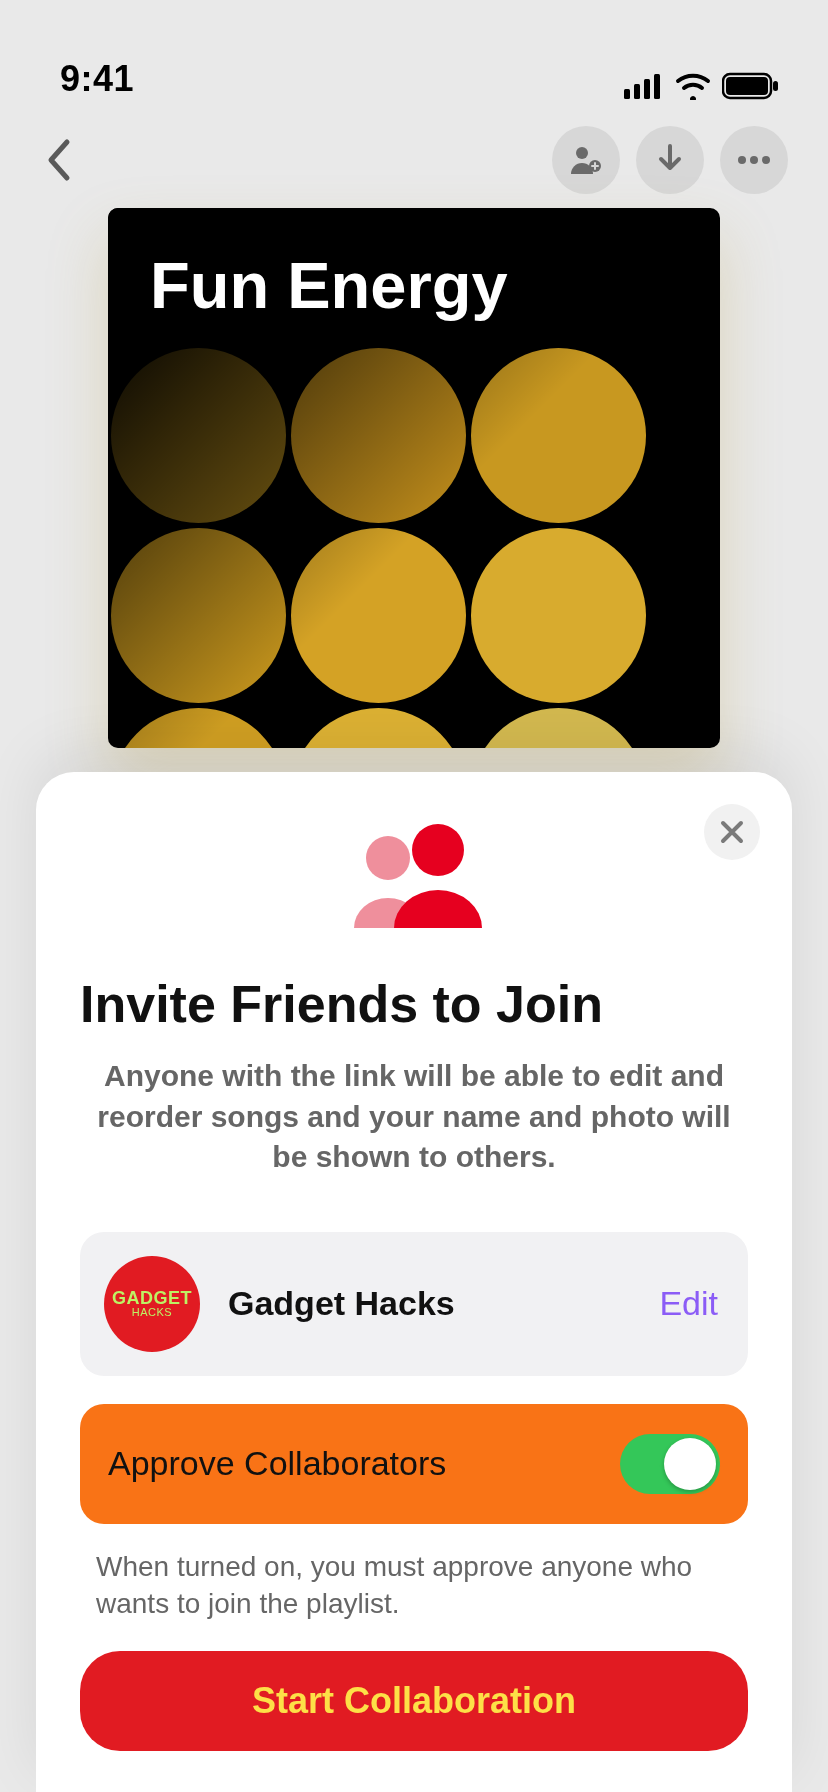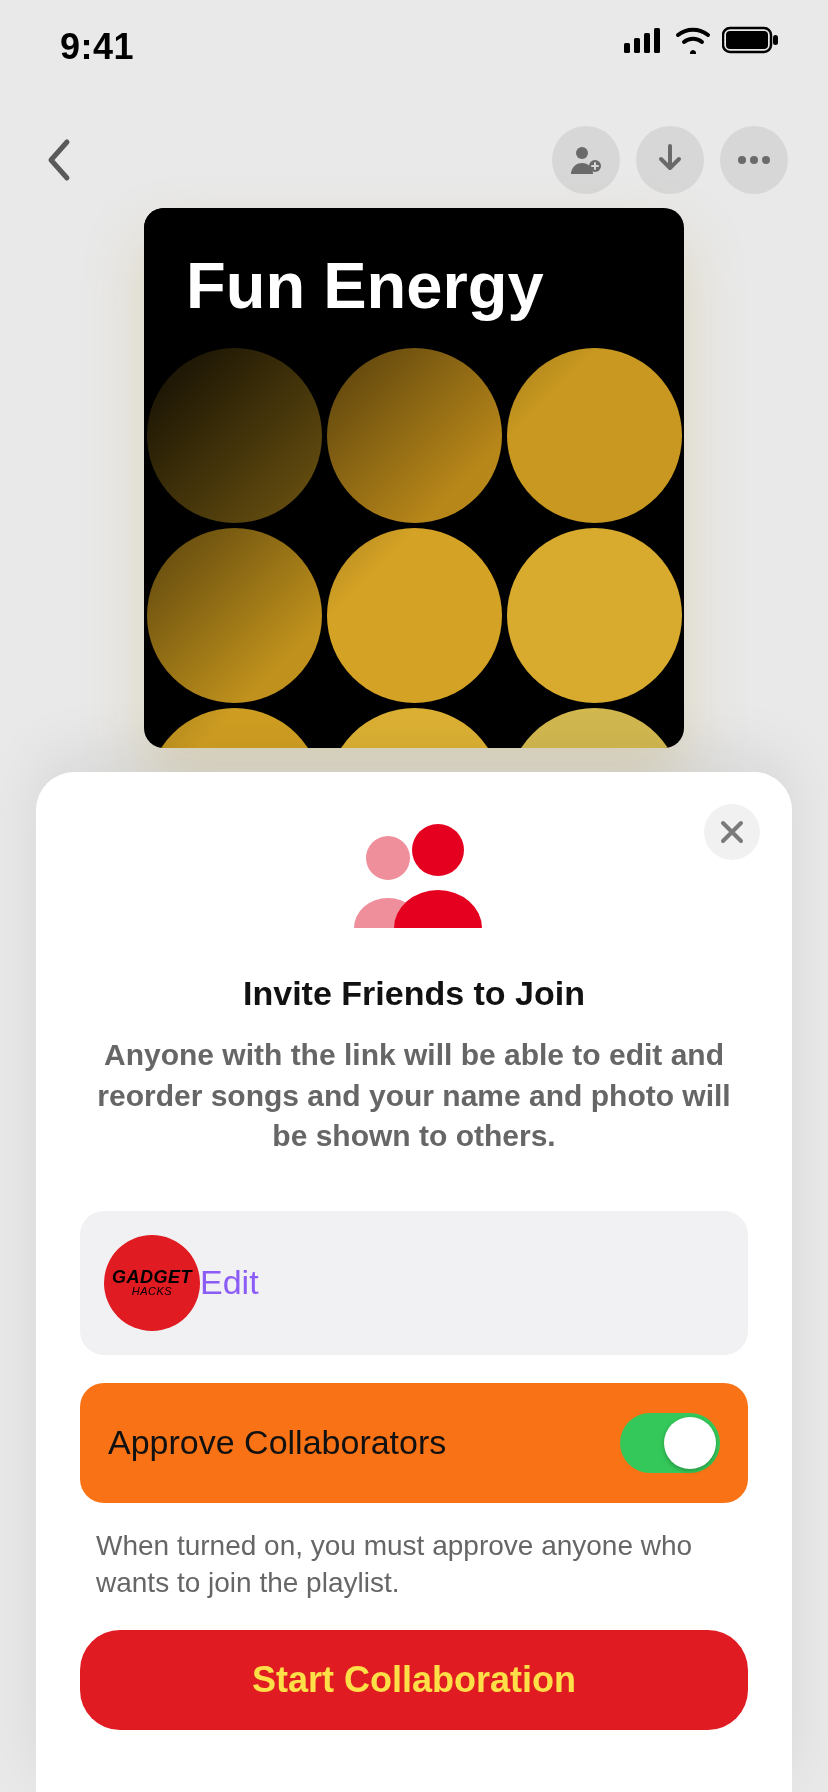--- a/index.html
+++ b/index.html
@@ -8,21 +8,21 @@
     font-family: -apple-system, BlinkMacSystemFont, "Helvetica Neue", Arial, sans-serif;
     background: #e9e9e9;
     overflow: hidden;
     position: relative;
   }
 
   
   .status-bar {
     display: flex;
     justify-content: space-between;
-    align-items: flex-start;
+    align-items: flex-end;
     padding: 26px 48px 10px 60px;
     height: 110px;
   }
   .status-time {
     font-size: 36px;
     font-weight: 600;
     letter-spacing: 0.5px;
   }
   .status-icons {
     display: flex;
@@ -42,21 +42,21 @@
   .circ-btn {
     width: 68px; height: 68px; border-radius: 50%;
     background: #d7d7d7;
     display: flex; align-items: center; justify-content: center;
     margin-left: 16px;
   }
 
   
   .art-wrap { display: flex; justify-content: center; padding-top: 8px; }
   .art {
-    width: 540px; height: 540px; border-radius: 20px;
+    width: 612px; height: 540px; border-radius: 10px;
     background: #000;
     position: relative; overflow: hidden;
     box-shadow: 0 30px 60px rgba(180,150,50,0.25);
   }
   .art .grad {
     position:absolute; inset:0;
     background: linear-gradient(135deg, #000 0%, #000 8%, transparent 55%);
     z-index: 2;
   }
   .art .circle {
@@ -78,42 +78,42 @@
   }
   .close-btn {
     position: absolute; top: 32px; right: 32px;
     width: 56px; height: 56px; border-radius: 50%;
     background: #f1f1f1;
     display:flex; align-items:center; justify-content:center;
   }
   .people-icon { display:flex; justify-content:center; margin-bottom: 42px; }
 
   .sheet-title {
-    font-size: 34px; font-weight: 700; text-align: center;
+    font-size: 52px; font-weight: 700; 
     margin-bottom: 22px; color:#111;
   }
   .sheet-desc {
     font-size: 30px; color: #666; text-align: center;
     line-height: 1.35;
     padding: 0 10px;
     margin-bottom: 54px;
     font-weight: bold;
   }
 
   .card {
     background: #f1f1f3; border-radius: 24px;
     padding: 24px 30px 24px 24px;
     display: flex; align-items: center;
     margin-bottom: 28px;
   }
   .avatar {
     width: 96px; height: 96px; border-radius: 50%;
     background: #e11b22;
     display:flex; flex-direction:column; align-items:center; justify-content:center;
-    color:#000000; font-weight:700; line-height:0.95;font-style:italic;
+    color:#bef264; font-weight:700; line-height:0.95;
   }
   .avatar .l1 { font-size: 18px; letter-spacing: 0.5px; }
   .avatar .l2 { font-size: 11px; font-weight: 400; letter-spacing: 0.5px; }
   .profile-name { font-size: 34px; font-weight: 600; margin-left: 28px; flex:1; color:#111; }
   .edit-link { color: #8b5cf6; font-size: 34px; font-weight: 400; }
 
   .toggle-card {
     background: #f97316; border-radius: 24px;
     padding: 30px 28px;
     display:flex; align-items:center; justify-content:space-between;
@@ -231,20 +231,21 @@
   </div>
 
   <div class="sheet-title">Invite Friends to Join</div>
   <div class="sheet-desc">Anyone with the link will be able to edit and reorder songs and your name and photo will be shown to others.</div>
 
   <div class="card">
     <div class="avatar">
       <div class="l1">GADGET</div>
       <div class="l2">HACKS</div>
     </div>
+    <div class="profile-name">Gadget Hacks</div>
     <div class="edit-link">Edit</div>
   </div>
 
   <div class="toggle-card">
     <div class="toggle-label">Approve Collaborators</div>
     <div class="switch">
       <div class="knob"></div>
     </div>
   </div>
   <div class="toggle-desc">When turned on, you must approve anyone who wants to join the playlist.</div>

